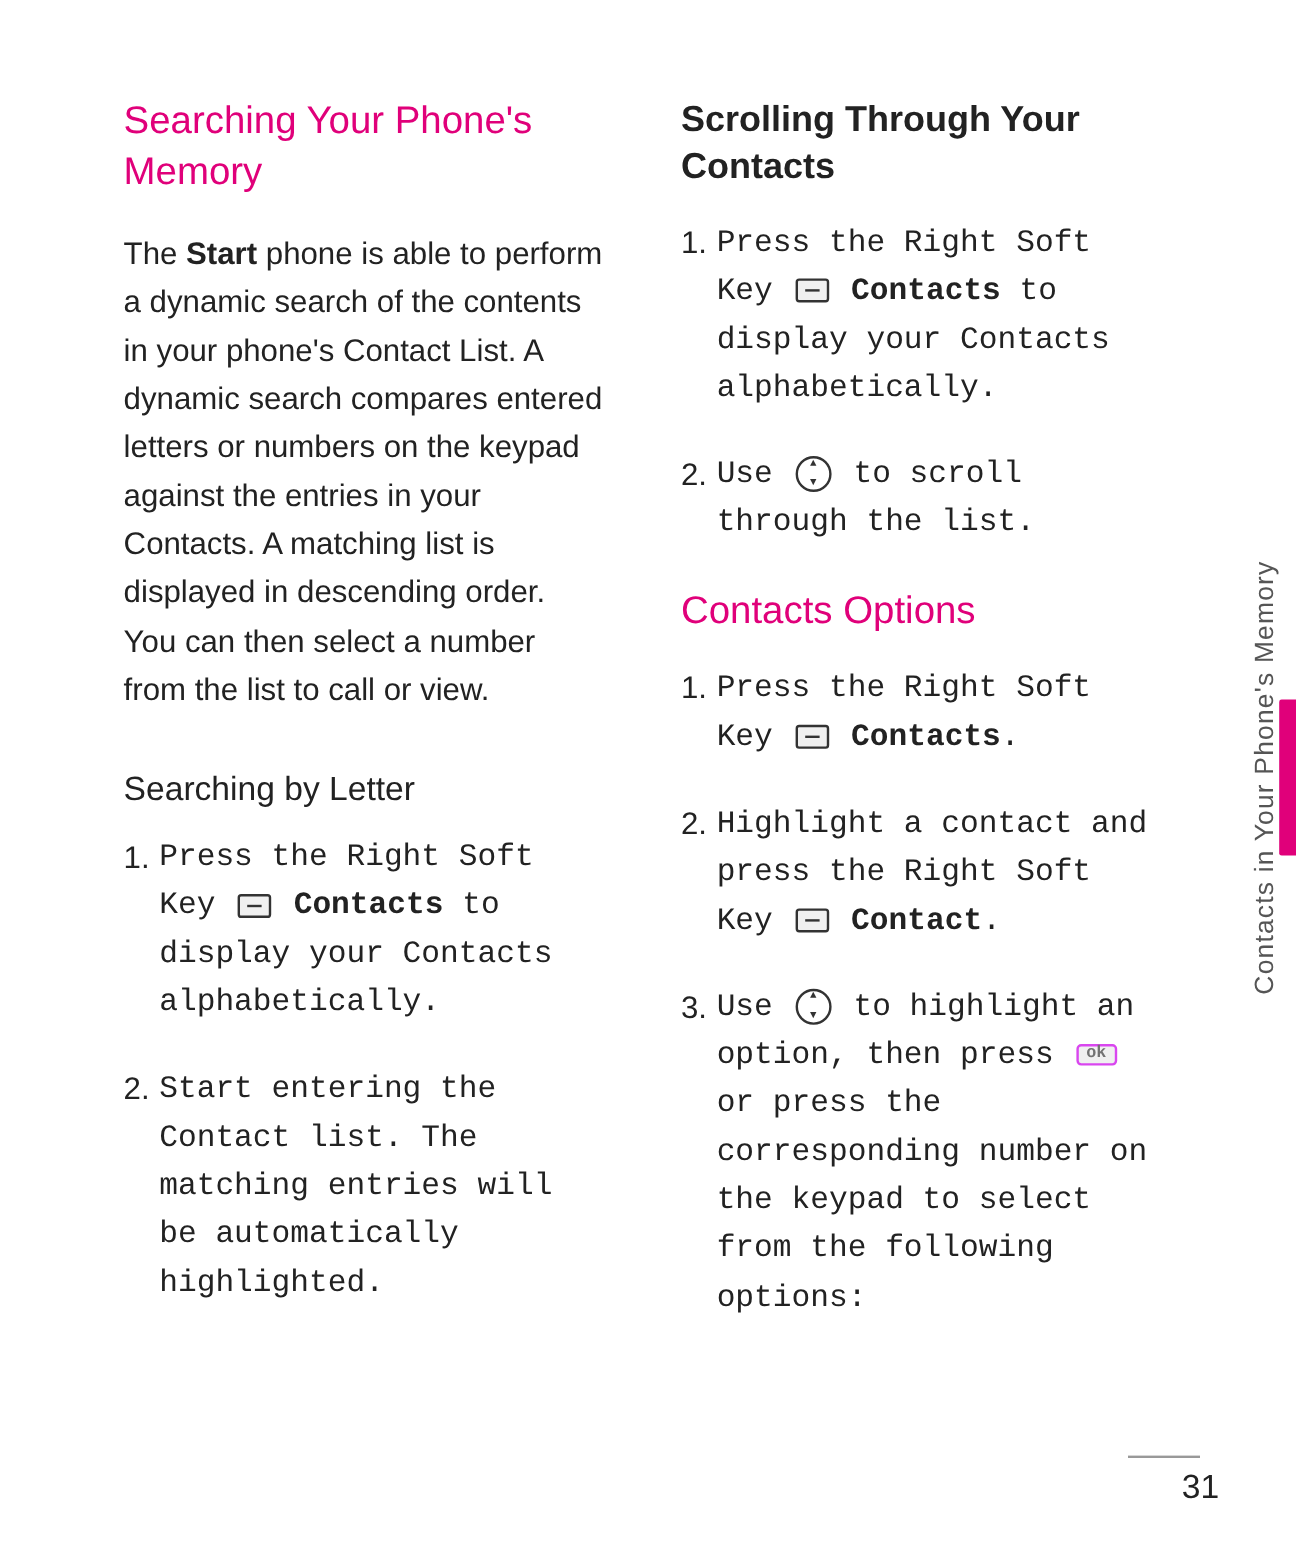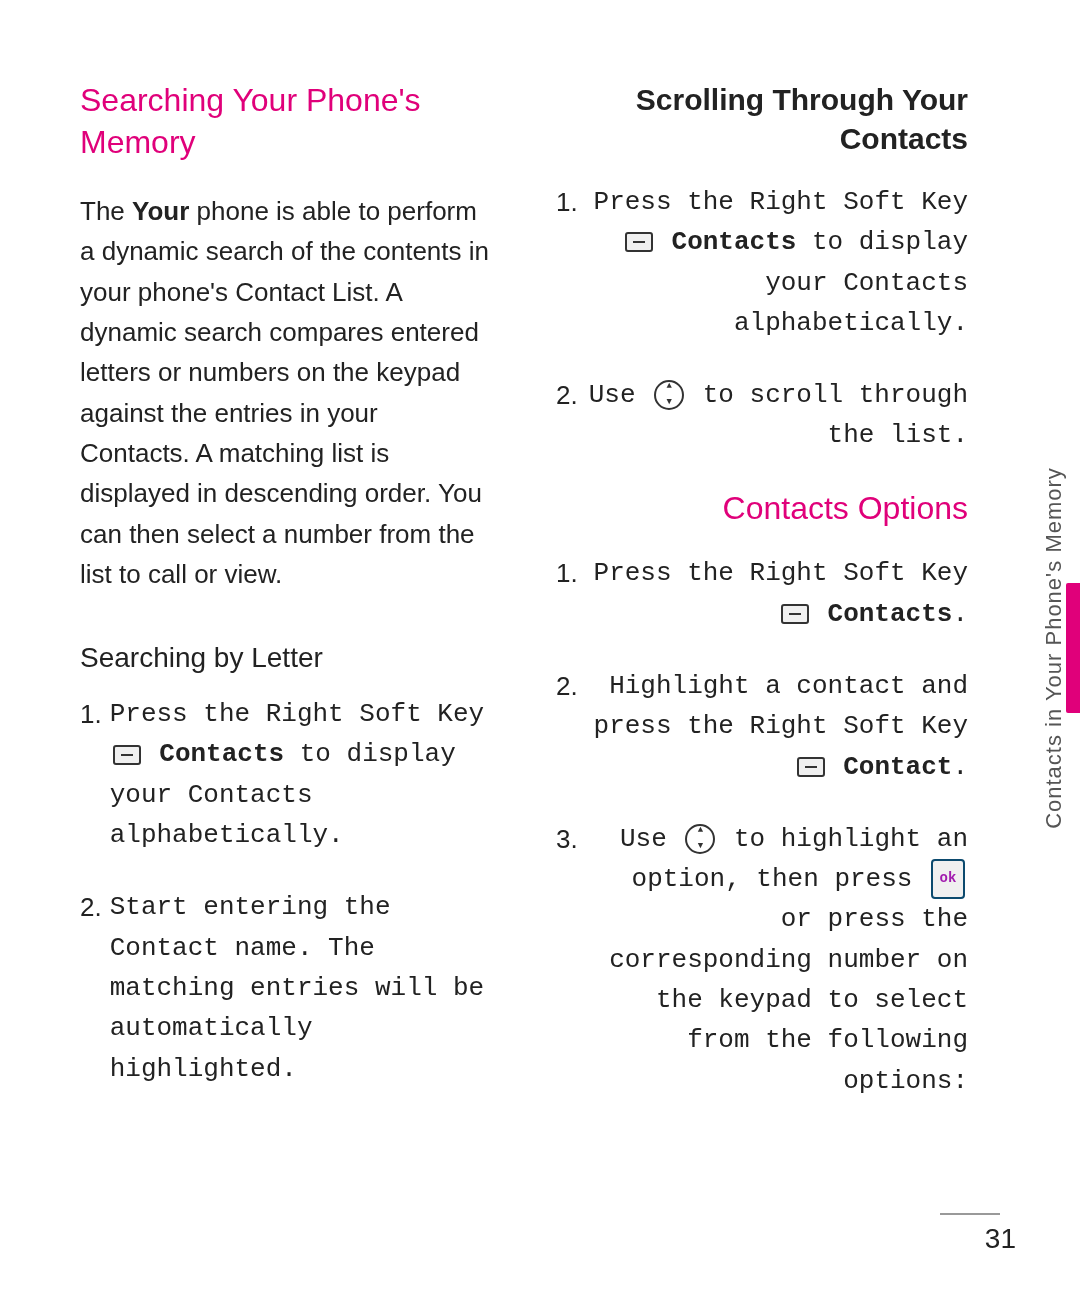--- a/index.html
+++ b/index.html
@@ -16,34 +16,33 @@
     }
 
     .page-container {
       display: flex;
       width: 100%;
       height: 100%;
     }
 
     .main-content {
       flex: 1;
-      padding: 80px 60px 80px 80px;
+      padding: 80px 60px 80px 103px;
       display: flex;
       gap: 64px;
     }
 
     .left-column {
       flex: 1;
       max-width: 420px;
     }
 
     .right-column {
       flex: 1;
       max-width: 420px;
-      text-align: right;
     }
 
     .section-heading {
       color: #e0007a;
       font-size: 32px;
       font-weight: 400;
       line-height: 1.3;
       margin-bottom: 28px;
     }
 
@@ -134,28 +133,28 @@
       color: #333;
       position: relative;
     }
 
     
     .ok-icon {
       display: inline-flex;
       align-items: center;
       justify-content: center;
       width: 34px;
-      height: 40px;
-      border: 2px solid #0c4a6e;
+      height: 18px;
+      border: 2px solid #d946ef;
       border-radius: 4px;
       vertical-align: middle;
       margin: 0 3px;
       font-size: 14px;
       font-weight: 700;
-      color: #a21caf;
+      color: #737373;
       background: #f0f0f0;
     }
 
     
     .side-tab {
       width: 52px;
       display: flex;
       flex-direction: column;
       align-items: center;
       justify-content: center;
@@ -206,38 +205,38 @@
 <body>
 
 <div class="page-container">
   <div class="main-content">
 
     <div class="left-column">
 
       <h2 class="section-heading">Searching Your Phone's Memory</h2>
 
       <p class="body-text">
-        The <strong>Your</strong> phone is able to perform a dynamic search of the contents in your phone's Contact List. A dynamic search compares entered letters or numbers on the keypad against the entries in your Contacts. A matching list is displayed in descending order. You can then select a number from the list to call or view.
+        The <strong>Start</strong> phone is able to perform a dynamic search of the contents in your phone's Contact List. A dynamic search compares entered letters or numbers on the keypad against the entries in your Contacts. A matching list is displayed in descending order. You can then select a number from the list to call or view.
       </p>
 
       <h3 class="subsection-heading">Searching by Letter</h3>
 
       <ol class="numbered-list">
         <li>
           <span class="num">1.</span>
           <span class="li-content">
             Press the Right Soft Key
             <span class="soft-key-icon"></span>
             <span class="bold-label">Contacts</span> to display your Contacts alphabetically.
           </span>
         </li>
         <li>
           <span class="num">2.</span>
           <span class="li-content">
-            Start entering the Contact name. The matching entries will be automatically highlighted.
+            Start entering the Contact list. The matching entries will be automatically highlighted.
           </span>
         </li>
       </ol>
 
     </div>
 
     <div class="right-column">
 
       <h2 class="section-heading" style="color:#222; font-weight:700; font-size:30px; margin-bottom:24px;">Scrolling Through Your<br>Contacts</h2>
 

